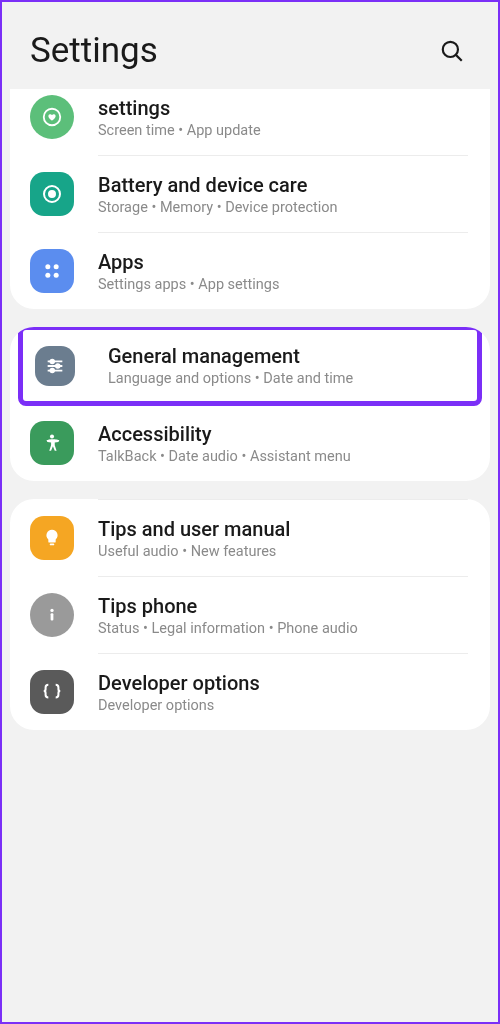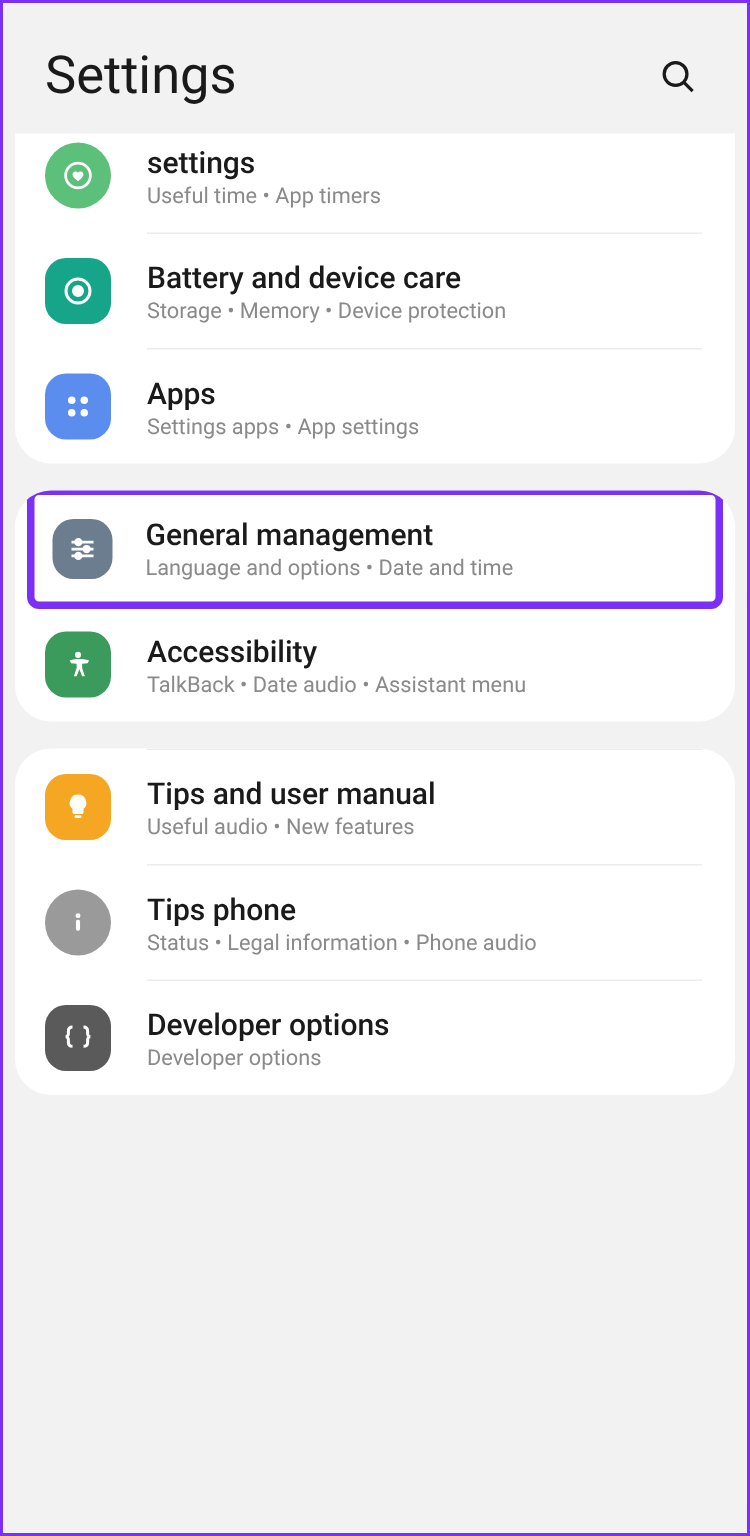--- a/index.html
+++ b/index.html
@@ -80,20 +80,21 @@
       color: #8a8a8a;
       white-space: nowrap;
       overflow: hidden;
       text-overflow: ellipsis;
     }
     .highlight {
       border: 5px solid #7b2ff7;
       border-radius: 8px;
       margin: -2px 8px -2px 8px;
       padding: 14px 12px;
+      gap: 11px;
     }
     .item.highlight .icon-wrap {
       margin-right: 22px;
     }
     
     .bg-green1 { background: #5cbf7a; }
     .bg-teal { background: #17a589; }
     .bg-blue { background: #5b8def; }
     .bg-slate { background: #6b7d8f; }
     .bg-green2 { background: #3a9b5c; }
@@ -118,21 +119,21 @@
 <div class="card top">
   <div class="item" style="padding-top:6px">
     <div class="icon-wrap bg-green1">
       <svg width="22" height="22" viewBox="0 0 24 24" fill="none" stroke="#fff" stroke-width="2">
           <circle cx="12" cy="12" r="9"></circle>
           <path d="M12 16s-4-2.5-4-5a2.2 2.2 0 0 1 4-1 2.2 2.2 0 0 1 4 1c0 2.5-4 5-4 5z" fill="#fff" stroke="none"></path>
         </svg>
     </div>
     <div class="item-text">
       <div class="item-title">settings</div>
-      <div class="item-sub">Useful time  •  App timers</div>
+      <div class="item-sub">Screen time  •  App update</div>
     </div>
   </div>
   <div class="divider"></div>
   <div class="item">
     <div class="icon-wrap round-sq bg-teal">
       <svg width="24" height="24" viewBox="0 0 24 24" fill="none" stroke="#fff" stroke-width="2">
           <circle cx="12" cy="12" r="8"></circle>
           <circle cx="12" cy="12" r="3" fill="#fff"></circle>
         </svg>
     </div>

